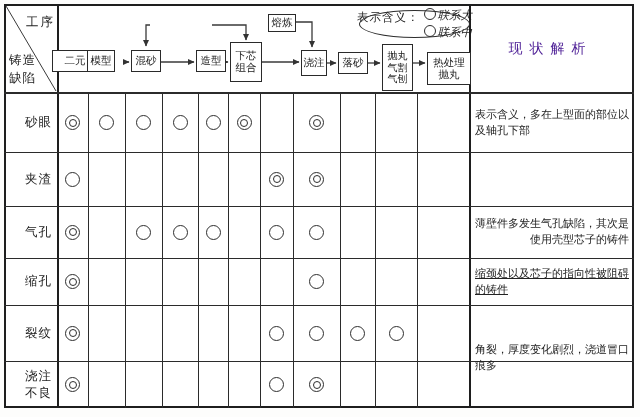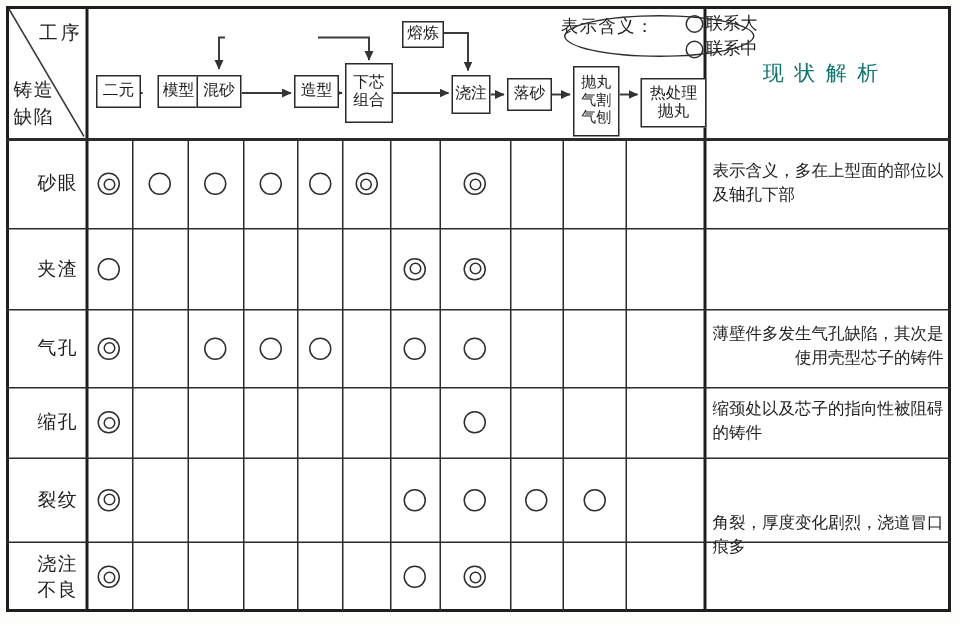--- a/index.html
+++ b/index.html
@@ -19,28 +19,28 @@
   svg.overlay{position:absolute;left:0;top:0;pointer-events:none;}
   .flowbox{
     position:absolute;border:1px solid #2a2a2a;background:#ffffff;
     display:flex;align-items:center;justify-content:center;text-align:center;
     font-size:10.5px;line-height:1.1;white-space:pre-line;box-sizing:border-box;
     z-index:3;
   }
   .flowbox.small3{font-size:10px;line-height:1.15;}
   .corner-top{position:absolute;left:26px;top:14px;font-size:12.5px;letter-spacing:2px;}
   .corner-bottom{position:absolute;left:9px;top:52px;font-size:12.5px;line-height:1.4;white-space:pre-line;letter-spacing:1px;}
-  .legend{position:absolute;left:374px;top:8px;display:flex;gap:20px;z-index:3;font-size:11.5px;}
+  .legend{position:absolute;left:357px;top:8px;display:flex;gap:4px;z-index:3;font-size:11.5px;}
   .legend-title{letter-spacing:1px;padding-top:2px;}
   .legend-items{display:flex;flex-direction:column;gap:2px;}
-  .legend-item{display:flex;align-items:center;gap:2px;}
+  .legend-item{display:flex;gap:2px;font-style:italic;}
   .analysis-title{
     position:absolute;left:472px;top:4px;width:157px;height:89px;
     display:flex;align-items:center;justify-content:center;
-    font-size:14px;letter-spacing:7px;color:#0f766e;
+    font-size:14px;letter-spacing:7px;color:#4c1d95;
   }
   .sym{
     position:absolute;width:15px;height:15px;border:1.3px solid #2e2e2e;
     border-radius:50%;box-sizing:border-box;background:transparent;
   }
   .sym.double::after{
     content:"";position:absolute;left:2.5px;top:2.5px;right:2.5px;bottom:2.5px;
     border:1.3px solid #2e2e2e;border-radius:50%;
   }
   .sym.inline{position:static;width:12px;height:12px;flex:0 0 12px;}
@@ -99,22 +99,22 @@
       </span>
       <span class="legend-item">
         <span class="sym inline"></span>
         <span>联系中</span>
       </span>
     </span>
   </div>
 
   <div class="analysis-title">现状解析</div>
 
-  <div class="flowbox" style="left:64px;top:50px;width:30px;height:22px;">二元</div>
-  <div class="flowbox" style="left:105px;top:50px;width:28px;height:22px;">模型</div>
+  <div class="flowbox" style="left:52px;top:50px;width:46px;height:22px;">二元</div>
+  <div class="flowbox" style="left:87px;top:50px;width:28px;height:22px;">模型</div>
   <div class="flowbox" style="left:131px;top:50px;width:30px;height:22px;">混砂</div>
   <div class="flowbox" style="left:196px;top:50px;width:30px;height:22px;">造型</div>
   <div class="flowbox" style="left:230px;top:42px;width:32px;height:40px;text-align:right;">下芯
 组合</div>
   <div class="flowbox" style="left:301px;top:50px;width:26px;height:26px;">浇注</div>
   <div class="flowbox" style="left:338px;top:52px;width:30px;height:22px;">落砂</div>
   <div class="flowbox small3" style="left:382px;top:44px;width:31px;height:47px;">抛丸
 气割
 气刨</div>
   <div class="flowbox" style="left:427px;top:52px;width:44px;height:33px;">热处理
@@ -160,21 +160,21 @@
       <div class="sym double" style="left: 65px; top: 224.5px;"></div>
       <div class="sym" style="left: 136px; top: 224.5px;"></div>
       <div class="sym" style="left: 172.5px; top: 224.5px;"></div>
       <div class="sym" style="left: 205.5px; top: 224.5px;"></div>
       <div class="sym" style="left: 269px; top: 224.5px;"></div>
       <div class="sym" style="left: 309px; top: 224.5px;"></div>
       <div class="analysis-cell" style="top: 206px; height: 52px; text-align: right;">薄壁件多发生气孔缺陷，其次是使用壳型芯子的铸件</div>
       <div class="defect-label" style="top: 258px; height: 47px;">缩孔</div>
       <div class="sym double" style="left: 65px; top: 274px;"></div>
       <div class="sym" style="left: 309px; top: 274px;"></div>
-      <div class="analysis-cell" style="top: 258px; height: 47px;">缩颈处以及芯子的指向性被阻碍的铸件</div>
+      <div class="analysis-cell" style="top: 258px; height: 47px; text-decoration: underline;">缩颈处以及芯子的指向性被阻碍的铸件</div>
       <div class="defect-label" style="top: 305px; height: 56px;">裂纹</div>
       <div class="sym double" style="left: 65px; top: 325.5px;"></div>
       <div class="sym" style="left: 269px; top: 325.5px;"></div>
       <div class="sym" style="left: 309px; top: 325.5px;"></div>
       <div class="sym" style="left: 350px; top: 325.5px;"></div>
       <div class="sym" style="left: 388.5px; top: 325.5px;"></div>
       <div class="analysis-cell" style="top: 305px; height: 56px; margin-top: 25px;">角裂，厚度变化剧烈，浇道冒口痕多</div>
       <div class="defect-label" style="top: 361px; height: 47px;">浇注
 不良</div>
       <div class="sym double" style="left: 65px; top: 377px;"></div>

